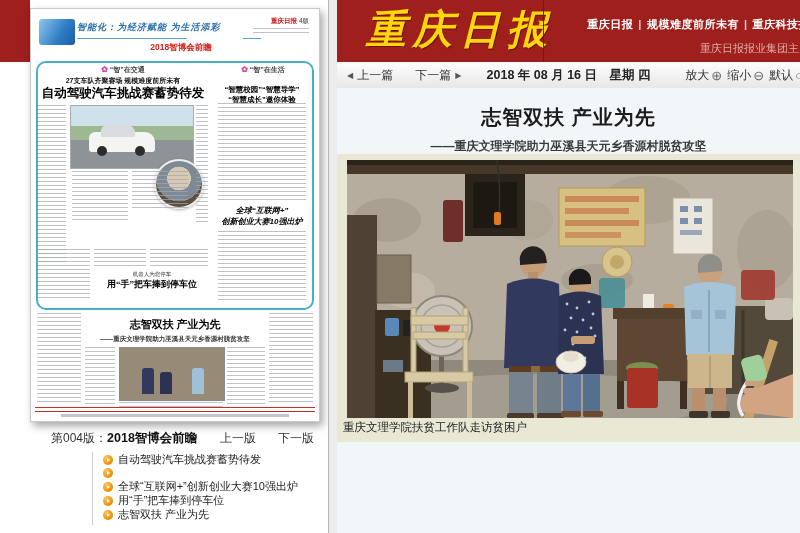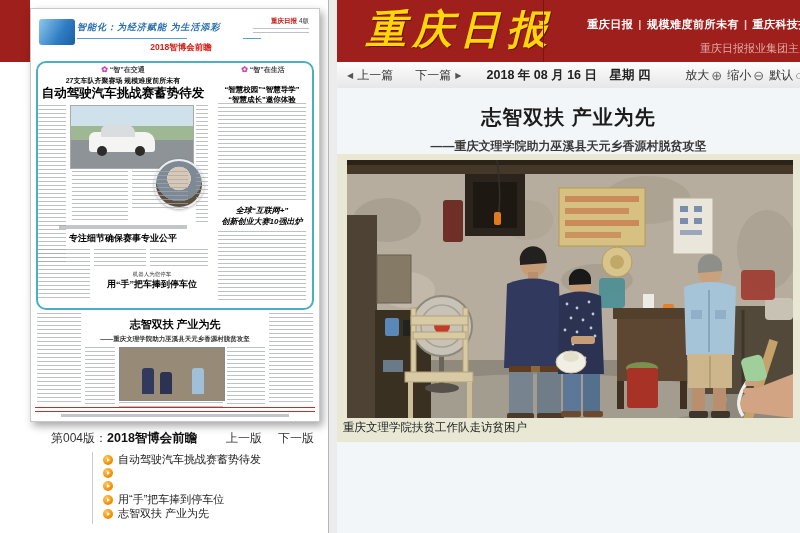--- a/index.html
+++ b/index.html
@@ -63,21 +63,21 @@
   .t-h6{position:absolute;left:54px;top:8px;width:180px;text-align:center;font-size:11px;font-weight:bold;
         color:#000;font-family:"Liberation Serif",serif;}
   .t-sub6{position:absolute;left:40px;top:26px;width:208px;text-align:center;font-size:6.5px;font-weight:bold;color:#333;white-space:nowrap;}
   .t-photo3{position:absolute;left:88px;top:38px;width:104px;height:52px;background:#978b78;border:1px solid #888;overflow:hidden;}
   .t-fig{position:absolute;bottom:6px;width:12px;height:26px;border-radius:3px 3px 0 0;}
   .t-rule{position:absolute;left:4px;right:4px;top:98px;height:3px;border-top:1px solid #c03028;border-bottom:1px solid #c03028;}
   .t-foot{position:absolute;left:30px;top:105px;width:228px;height:3px;background:#9aa0a6;opacity:.6;}
 
   .page-bar{position:absolute;left:21px;top:430px;width:292px;display:flex;align-items:center;font-size:12px;color:#333;}
   .page-bar .pt{font-weight:bold;color:#111;font-size:12.5px;}
-  .page-nav{margin-left:auto;display:flex;gap:16px;}
+  .page-nav{margin-left:auto;display:flex;gap:22px;}
   .page-nav span{cursor:pointer;}
   .pdf{margin-left:14px;cursor:pointer;display:block;}
 
   .art-list{position:absolute;left:62px;top:452px;width:260px;margin:0;padding:2px 0 2px 10px;list-style:none;
             border-left:1px solid #ccc;}
   .art-list li{display:flex;align-items:center;font-size:11px;color:#222;margin-bottom:3px;line-height:11px;cursor:pointer;white-space:nowrap;}
   .bullet{position:relative;flex:0 0 10px;width:10px;height:10px;margin-right:5px;border-radius:50%;
           background:radial-gradient(circle at 35% 30%,#ffc75e,#f08a00 70%);}
   .bullet:after{content:"";position:absolute;left:4px;top:3px;border-left:3px solid #fff;border-top:2px solid transparent;border-bottom:2px solid transparent;}
 
@@ -143,24 +143,20 @@
         <div class="t-photo1">
           <div class="t-car"></div>
         </div>
         <div class="t-photo2"></div>
 
         <div class="fk" style="left:0;top:42px;width:28px;height:158px;"></div>
         <div class="fk" style="left:34px;top:108px;width:56px;height:52px;"></div>
         <div class="fk" style="left:94px;top:108px;width:56px;height:40px;"></div>
         <div class="fk" style="left:158px;top:42px;width:12px;height:118px;"></div>
 
-        <div class="t-h5blk">
-          <div class="t-h5k"></div>
-          <div class="t-h5">专注细节确保赛事专业公平</div>
-        </div>
 
         <div class="fk" style="left:0;top:186px;width:52px;height:52px;"></div>
         <div class="fk" style="left:56px;top:186px;width:52px;height:18px;"></div>
         <div class="fk" style="left:112px;top:186px;width:58px;height:18px;"></div>
 
         <div class="t-h4blk">
           <div class="t-k4">机器人为您停车</div>
           <div class="t-h4">用“手”把车捧到停车位</div>
         </div>
 
@@ -216,20 +212,21 @@
     <ul class="art-list">
       <li>
           <span class="bullet"></span>
           <span>自动驾驶汽车挑战赛蓄势待发</span>
         </li>
       <li>
           <span class="bullet"></span>
         </li>
       <li>
           <span class="bullet"></span>
+          <span>全球“互联网+”创新创业大赛10强出炉</span>
         </li>
       <li>
           <span class="bullet"></span>
           <span>用“手”把车捧到停车位</span>
         </li>
       <li>
           <span class="bullet"></span>
           <span>志智双扶 产业为先</span>
         </li>
     </ul>

